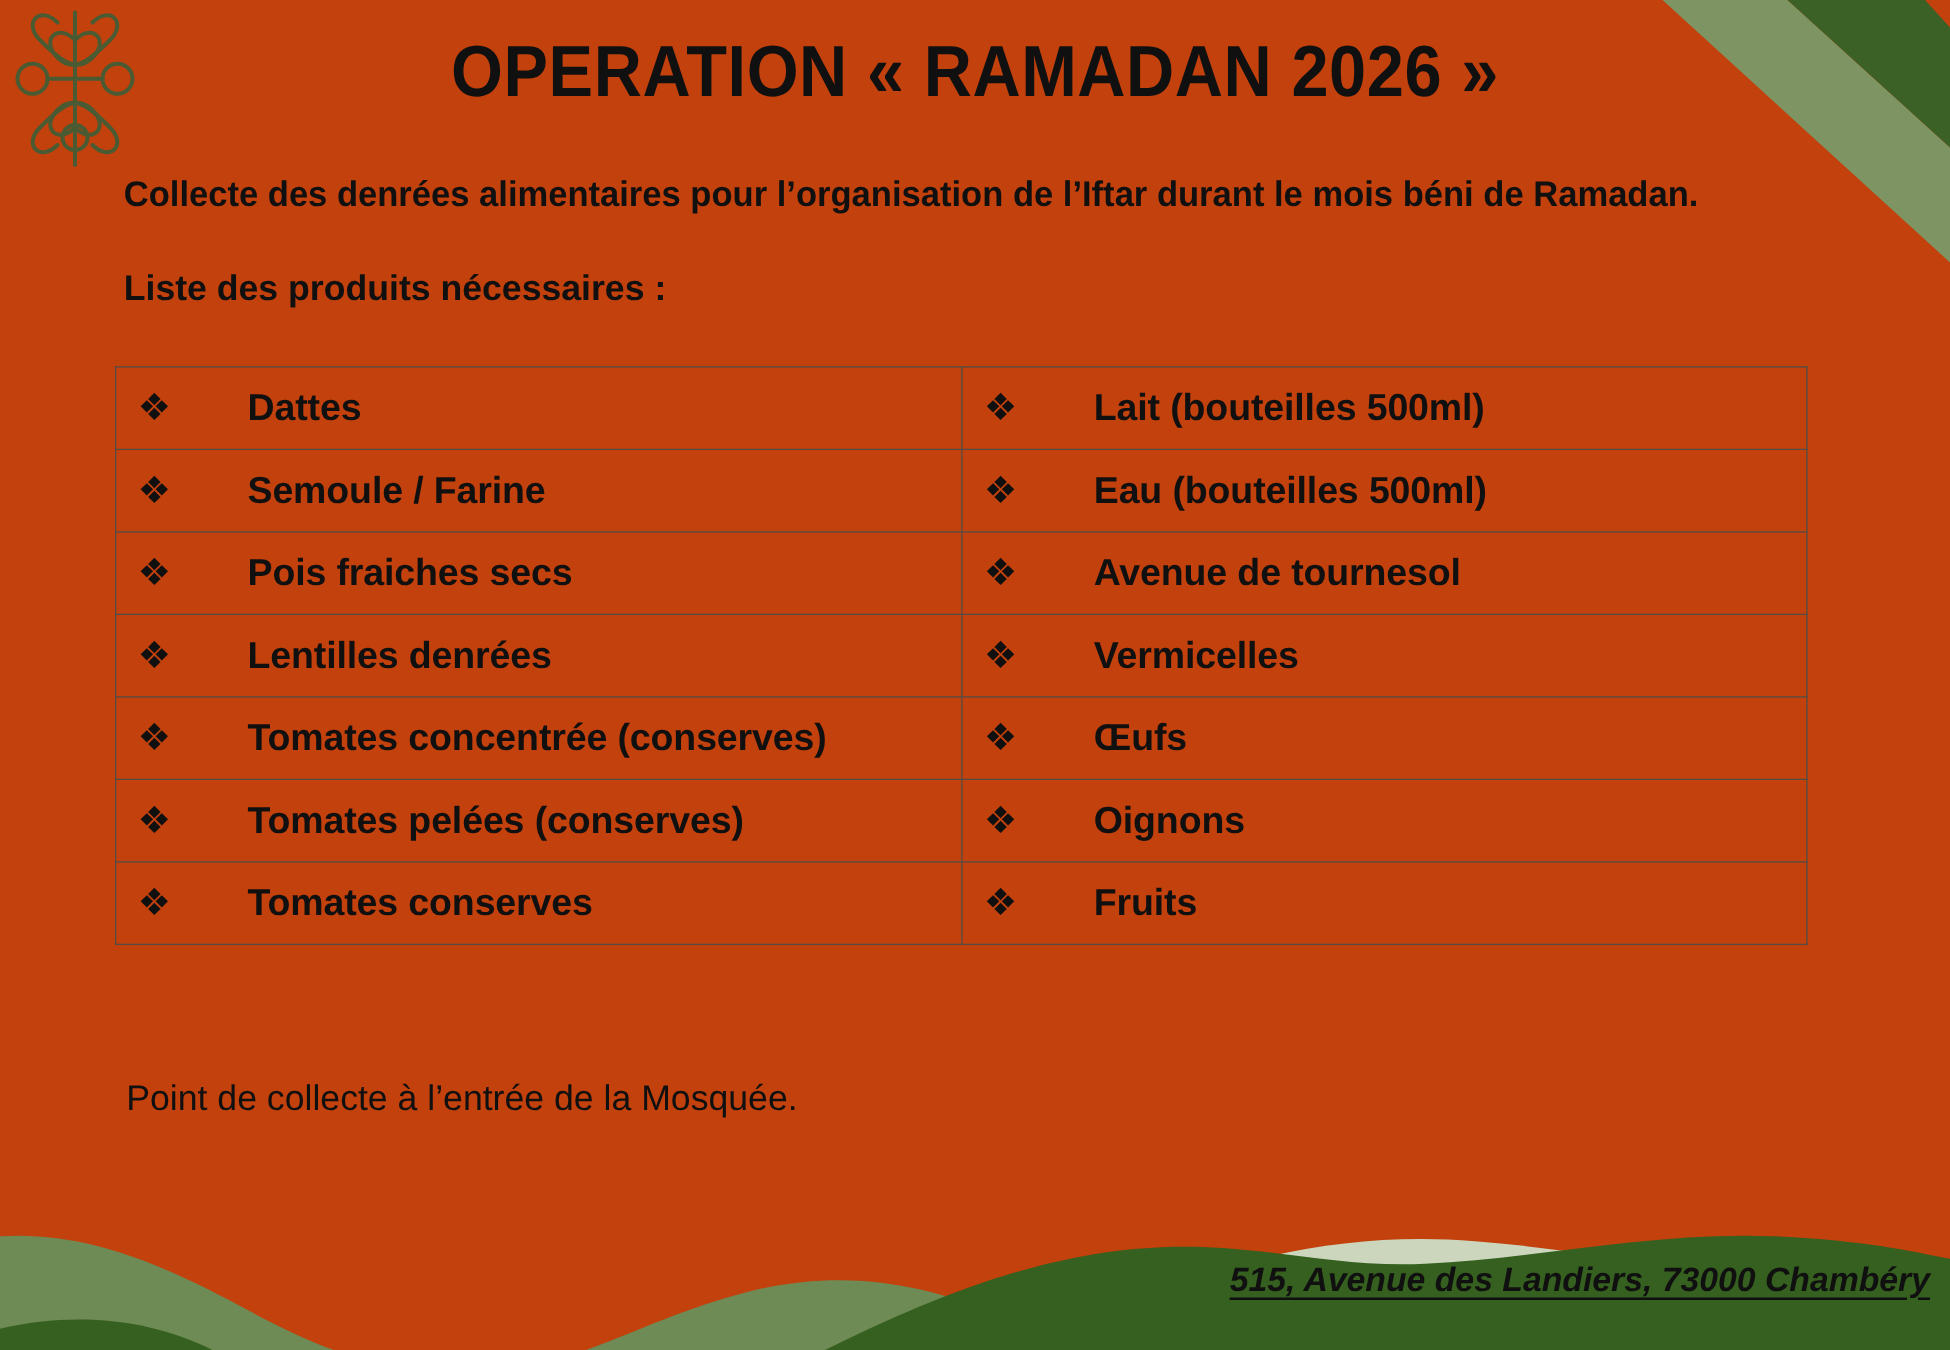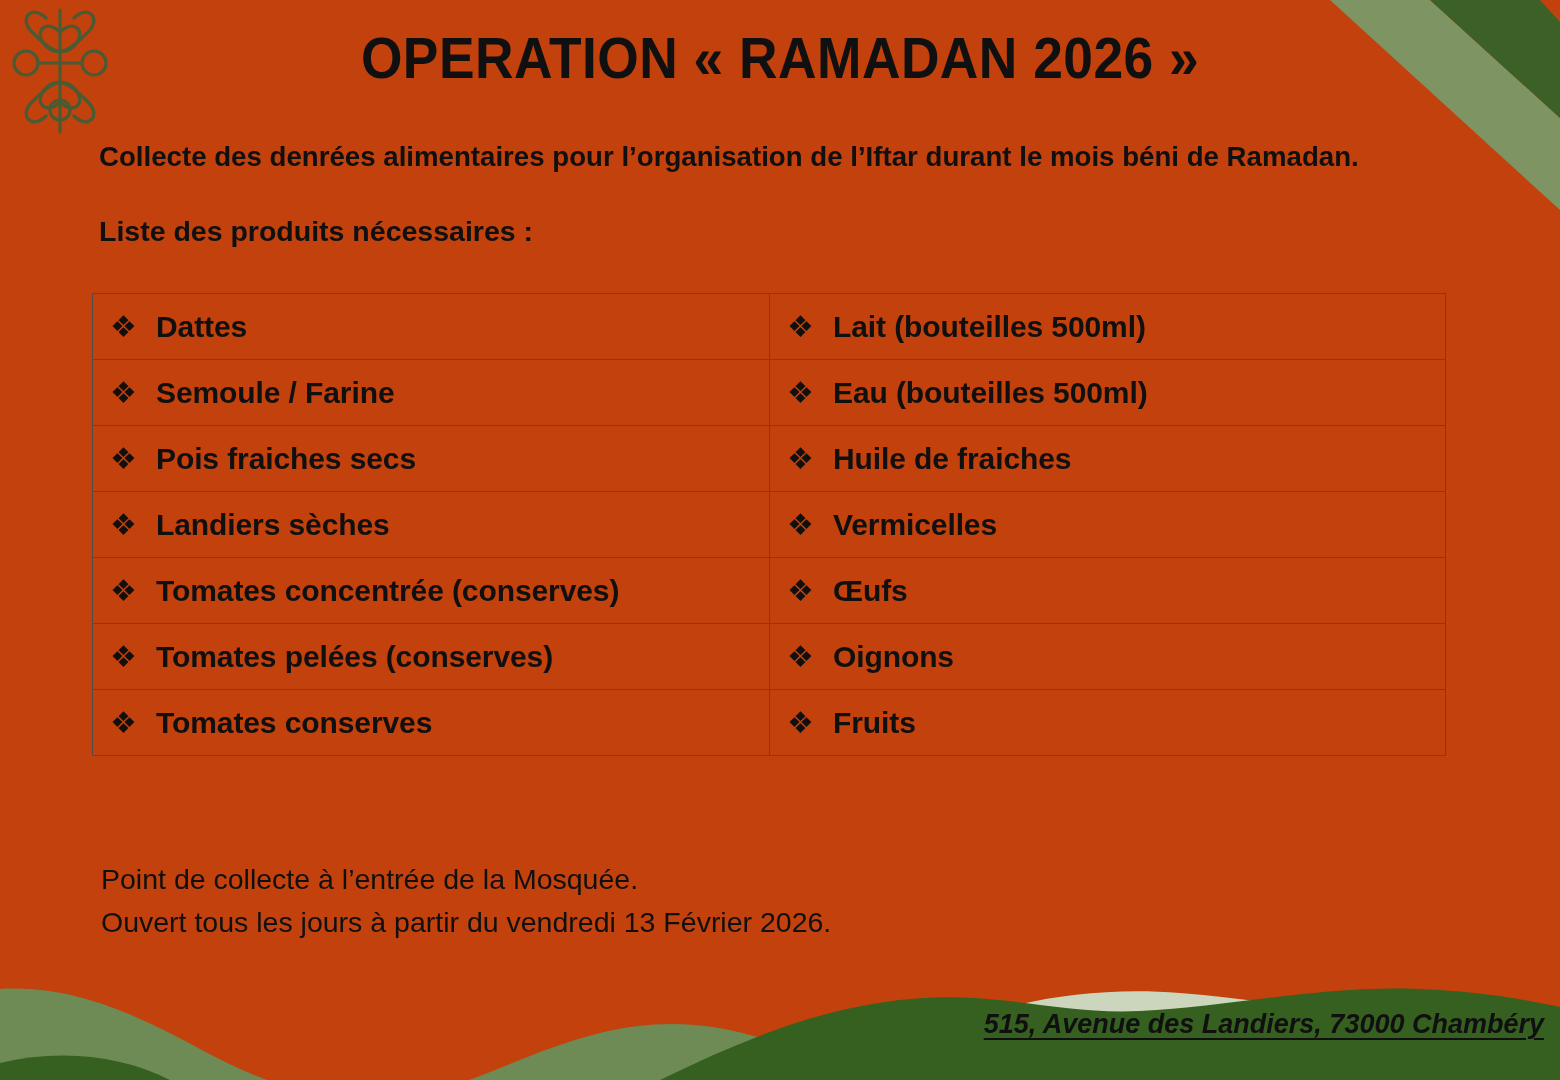--- a/index.html
+++ b/index.html
@@ -121,20 +121,21 @@
     color: #111010;
     text-align: left;
     padding-left: 4px;
   }
   .item-label {
     font-size: 30px;
     font-weight: 700;
     color: #111010;
     white-space: nowrap;
     letter-spacing: -0.1px;
+    margin-left: 42px;
   }
 
   
   .footer-lines {
     position: absolute;
     left: 101px;
     top: 858px;
     font-size: 28.5px;
     font-weight: 400;
     color: #111010;
@@ -225,30 +226,30 @@
       <tr>
         <td class="col-left">
           <div class="cell">
             <span class="bullet">❖</span>
             <span class="item-label">Pois fraiches secs</span>
           </div>
         </td>
         <td class="col-right">
           <div class="cell">
             <span class="bullet">❖</span>
-            <span class="item-label">Huile de fraiches</span>
-          </div>
-        </td>
-      </tr>
-
-      <tr>
-        <td class="col-left">
-          <div class="cell">
-            <span class="bullet">❖</span>
-            <span class="item-label">Landiers sèches</span>
+            <span class="item-label">Avenue de tournesol</span>
+          </div>
+        </td>
+      </tr>
+
+      <tr>
+        <td class="col-left">
+          <div class="cell">
+            <span class="bullet">❖</span>
+            <span class="item-label">Lentilles denrées</span>
           </div>
         </td>
         <td class="col-right">
           <div class="cell">
             <span class="bullet">❖</span>
             <span class="item-label">Vermicelles</span>
           </div>
         </td>
       </tr>
 
@@ -295,21 +296,20 @@
             <span class="item-label">Fruits</span>
           </div>
         </td>
       </tr>
 
     </tbody>
   </table>
 
   <div class="footer-lines">
     <div>Point de collecte à l’entrée de la Mosquée.</div>
-    <div>Ouvert tous les jours à partir du vendredi 13 Février 2026.</div>
   </div>
 
   <div class="hills">
     <svg viewBox="0 0 1560 135" width="1560" height="135" preserveAspectRatio="none" aria-hidden="true">
       <path d="M840 135 C940 70 1060 38 1180 48 C1310 58 1430 92 1560 78 L1560 135 Z" fill="#CBD6BC"></path>
       <path d="M0 44 C70 40 130 66 200 104 C270 142 330 160 400 152 C470 144 520 108 600 88 C690 66 760 88 830 120 L830 135 L0 135 Z" fill="#6E8A55"></path>
       <path d="M660 135 C740 96 820 62 910 54 C1000 46 1060 70 1140 66 C1230 62 1320 40 1420 44 C1490 47 1530 56 1560 62 L1560 135 Z" fill="#35601F"></path>
       <path d="M0 118 C60 104 120 110 170 135 L0 135 Z" fill="#35601F"></path>
     </svg>
   </div>

